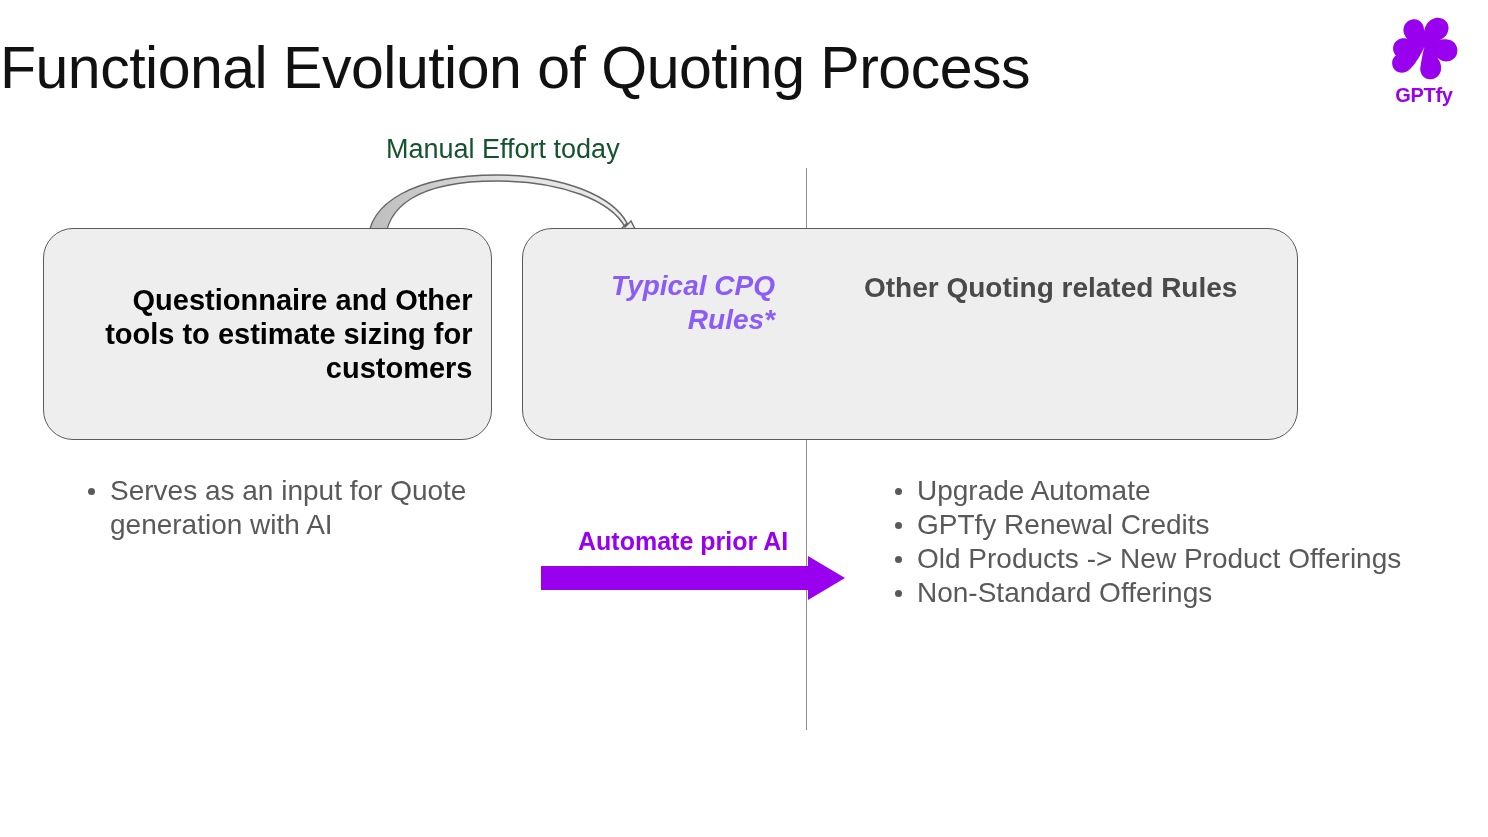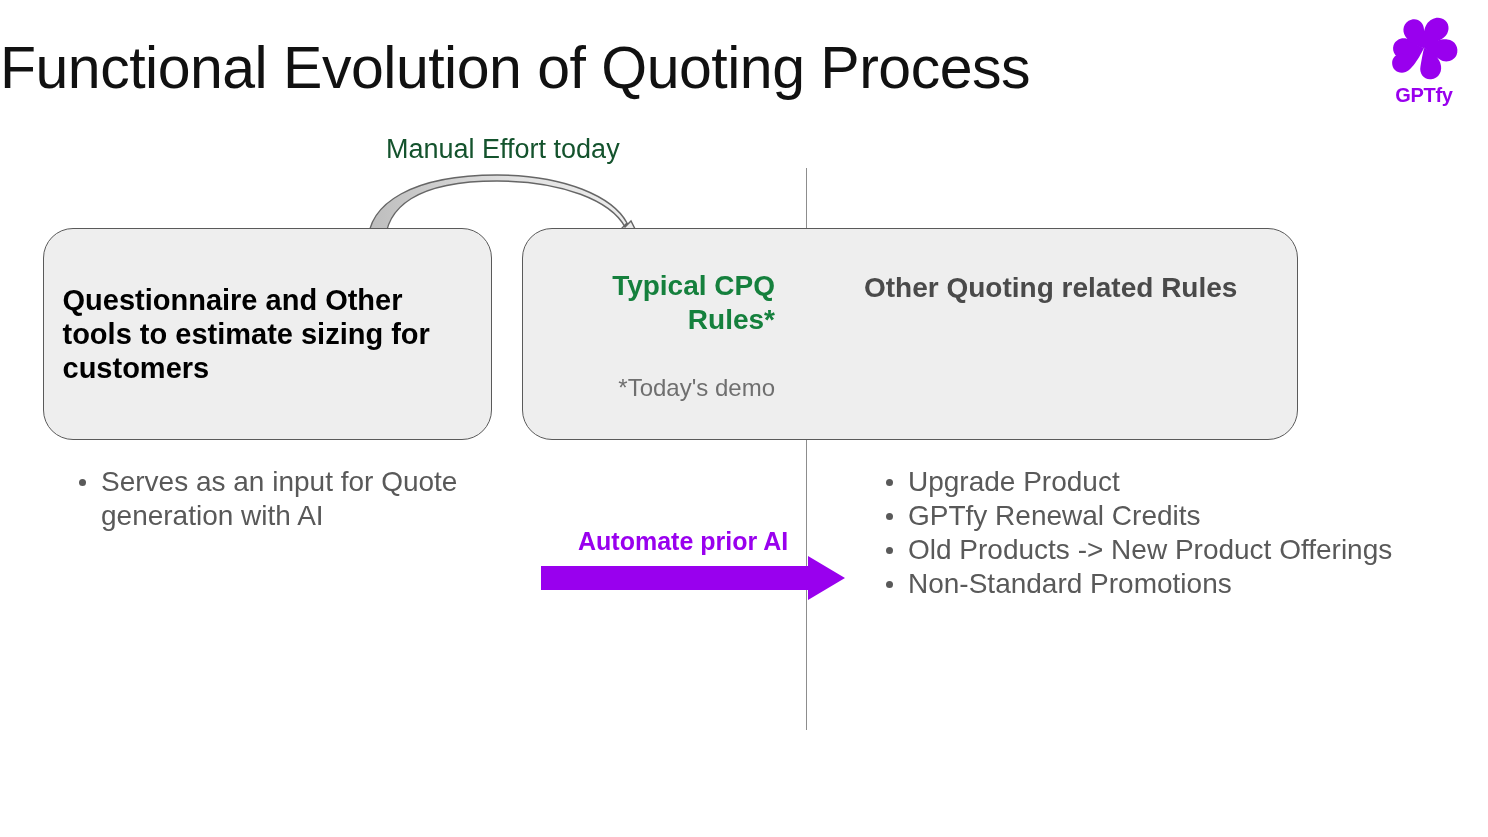--- a/index.html
+++ b/index.html
@@ -97,21 +97,21 @@
   }
   .box-left {
     left: 43px;
     width: 449px;
     display: flex;
     align-items: center;
     justify-content: center;
   }
   .box-left .box-title {
     width: 410px;
-    text-align: left;
+    text-align: right;
     font-size: 29px;
     line-height: 1.18;
     font-weight: 700;
     color: #000000;
   }
   .box-right {
     left: 522px;
     width: 776px;
   }
   .box-right-inner {
@@ -125,21 +125,22 @@
     top: 40px;
     width: 268px;
     text-align: right;
     padding-right: 16px;
     box-sizing: border-box;
   }
   .cpq-title {
     font-size: 28px;
     line-height: 1.2;
     font-weight: 700;
-    color: #15803d;
+    color: #8b5cf6;
+    font-style: italic;
   }
   .cpq-note {
     margin-top: 38px;
     font-size: 24px;
     font-weight: 400;
     color: #6f6f6f;
   }
   .other-col {
     position: absolute;
     left: 300px;
@@ -151,21 +152,21 @@
   .other-title {
     font-size: 28px;
     line-height: 1.2;
     font-weight: 700;
     color: #4a4a4a;
   }
 
   
   ul.bullets {
     list-style: none;
-    margin: 3px;
+    margin: 12px;
     padding: 0;
   }
   ul.bullets li {
     position: relative;
     padding-left: 30px;
     color: #595959;
     font-weight: 400;
   }
   ul.bullets li::before {
     content: "";
@@ -258,37 +259,36 @@
   <div class="vertical-divider"></div>
 
   <div class="box box-left">
     <div class="box-title">Questionnaire and Other tools to estimate sizing for customers</div>
   </div>
 
   <div class="box box-right">
     <div class="box-right-inner">
       <div class="cpq-col">
         <div class="cpq-title">Typical CPQ Rules*</div>
-        <div class="cpq-note">*Today's demo</div>
       </div>
       <div class="other-col">
         <div class="other-title">Other Quoting related Rules</div>
       </div>
     </div>
   </div>
 
   <ul class="bullets bullets-left">
     <li>Serves as an input for Quote generation with AI</li>
   </ul>
 
   <ul class="bullets bullets-right">
-    <li>Upgrade Product</li>
+    <li>Upgrade Automate</li>
     <li>GPTfy Renewal Credits</li>
     <li>Old Products -&gt; New Product Offerings</li>
-    <li>Non-Standard Promotions</li>
+    <li>Non-Standard Offerings</li>
   </ul>
 
   <div class="automate-label">Automate prior AI</div>
   <svg class="automate-arrow" viewBox="0 0 310 48" aria-hidden="true">
     <path d="M3 12 L270 12 L270 2 L307 24 L270 46 L270 36 L3 36 Z" fill="#9900EE"></path>
   </svg>
 
 </div>
 
 </body></html>

